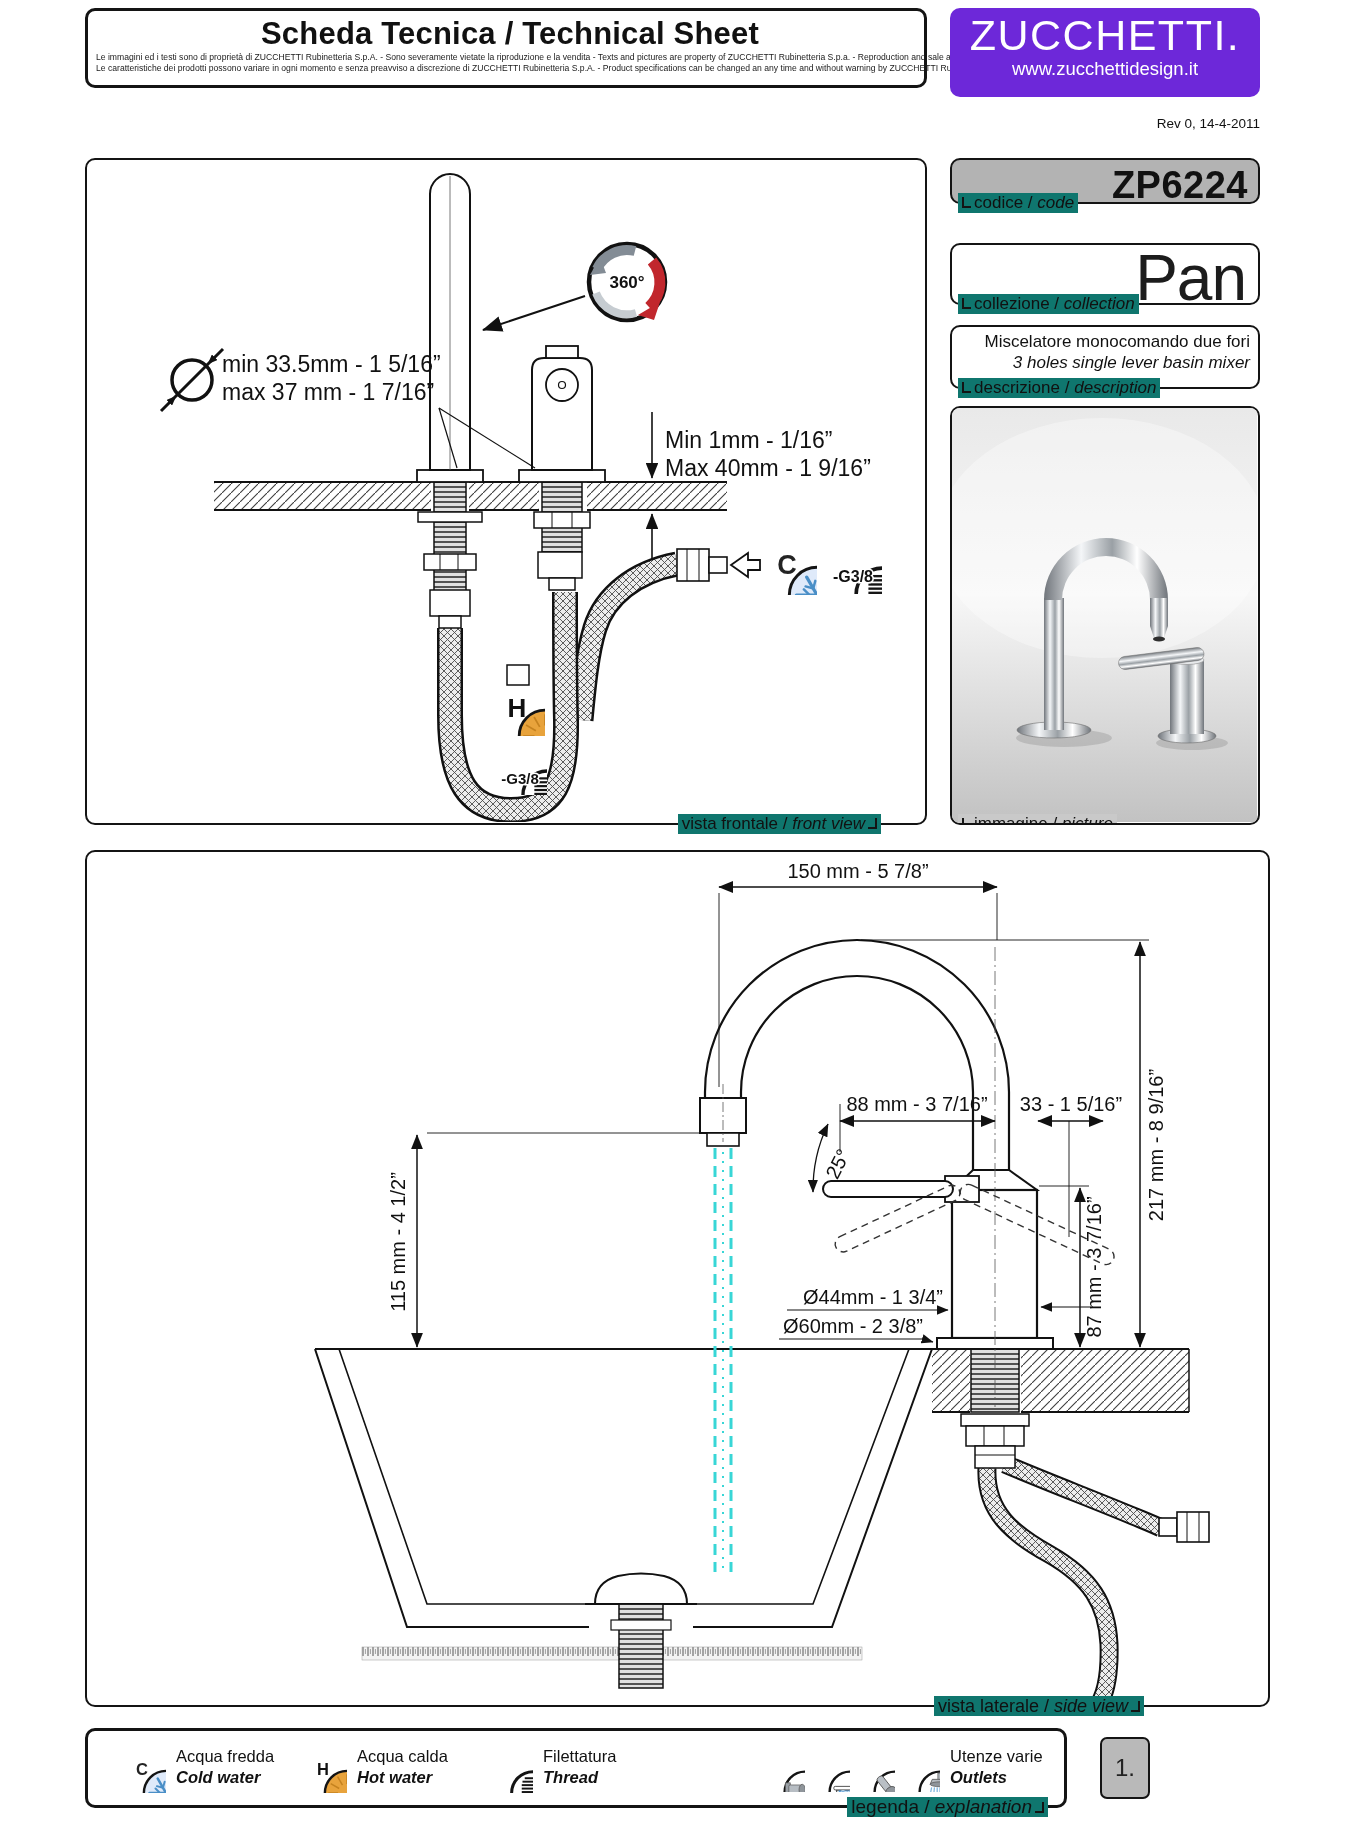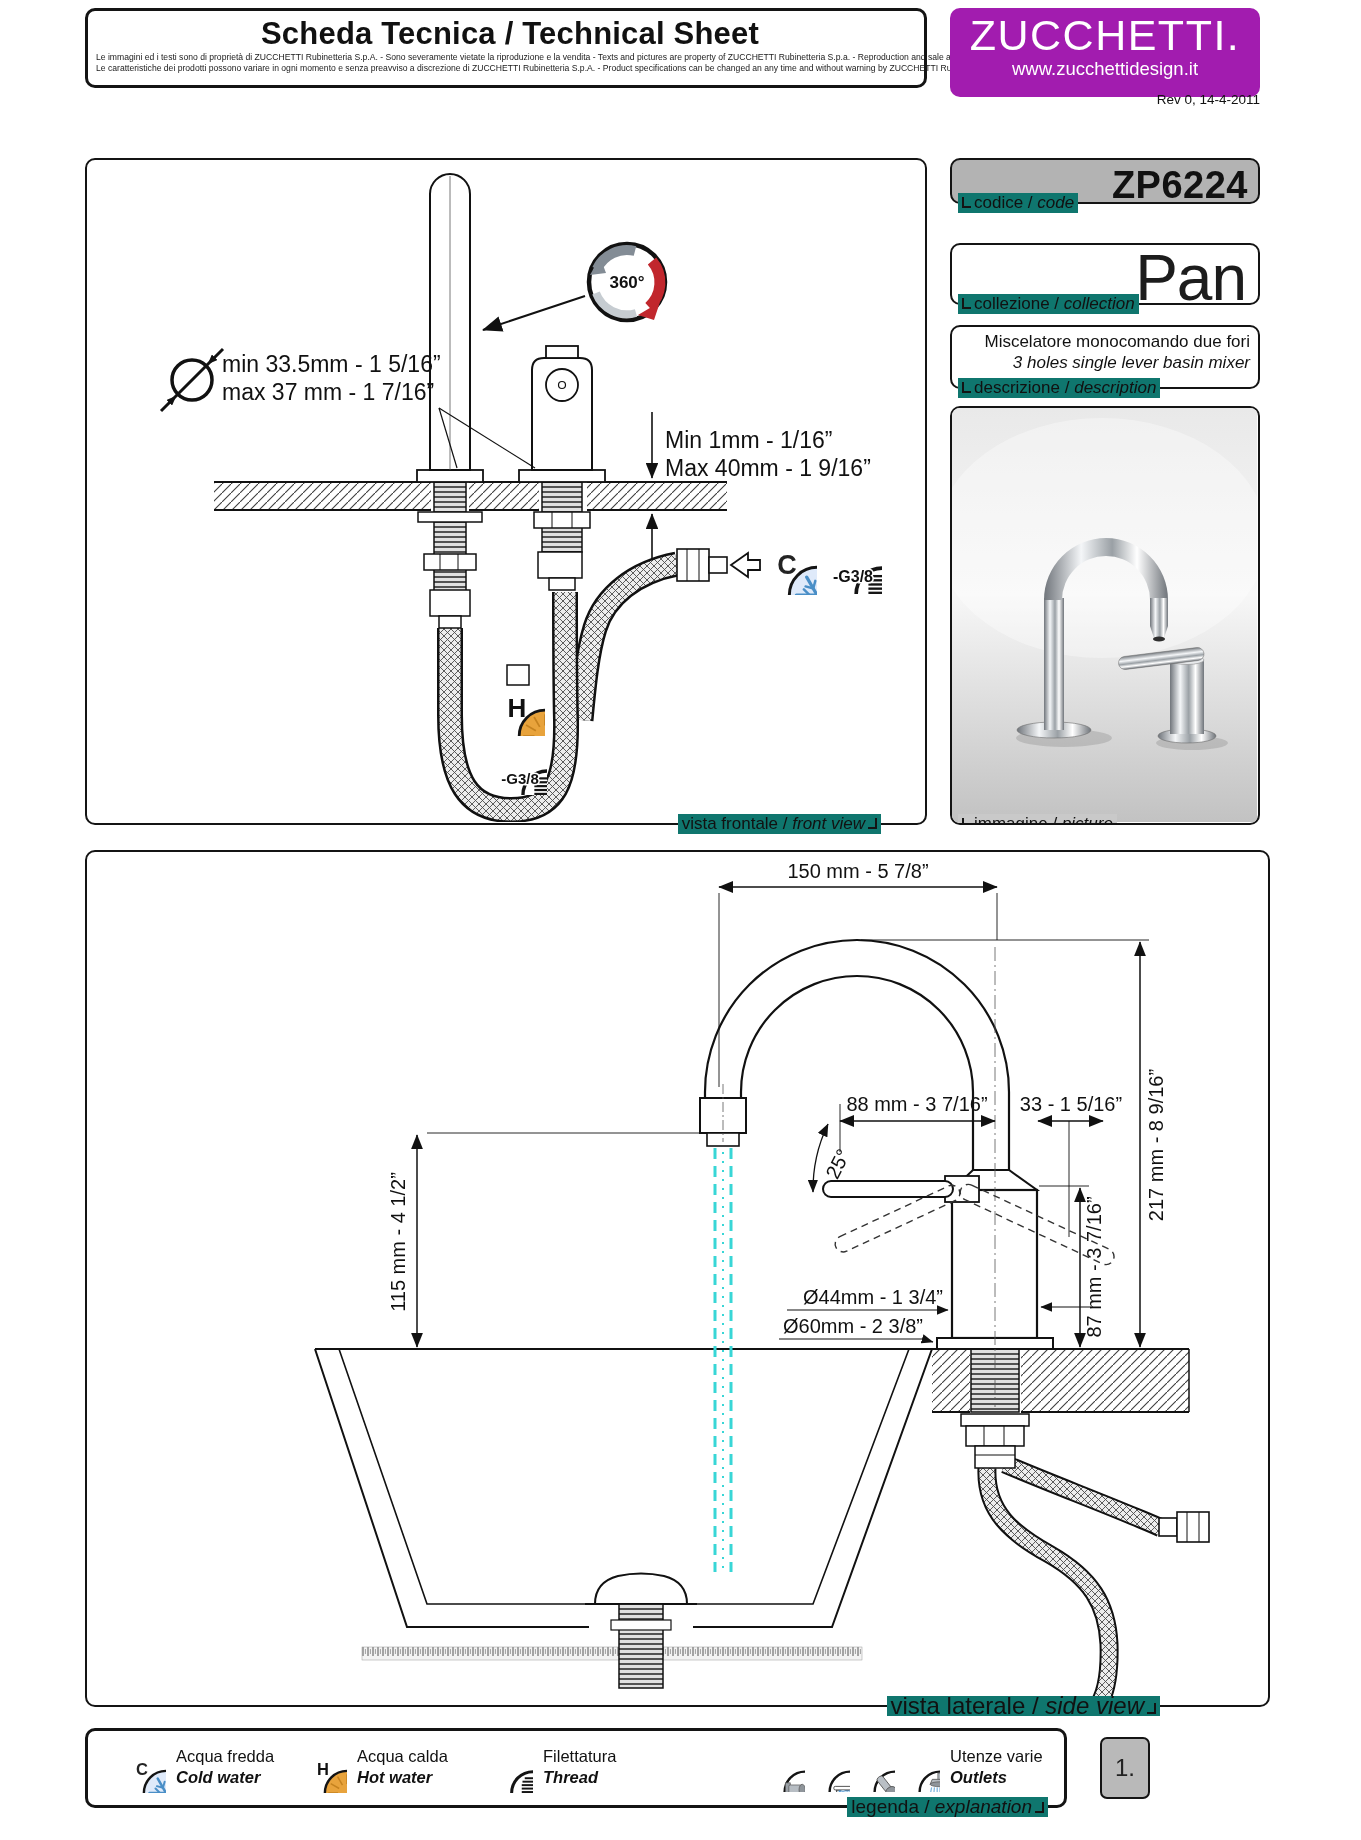--- a/index.html
+++ b/index.html
@@ -3,24 +3,24 @@
 <meta charset="utf-8">
 <style>
   html,body{margin:0;padding:0;background:#fff;}
   #sheet{position:relative;width:1361px;height:1840px;background:#fff;
          font-family:"Liberation Sans",sans-serif;color:#111;overflow:hidden;}
   .box{position:absolute;border:2.5px solid #141414;border-radius:10px;background:#fff;box-sizing:border-box;}
   
   #header-box{left:85px;top:8px;width:842px;height:80px;border-width:3px;text-align:center;padding-left:8px;}
   #page-title{font-size:31px;font-weight:bold;margin-top:5px;letter-spacing:0.2px;}
   .disc{font-size:8.6px;line-height:1.3;color:#1a1a1a;white-space:nowrap;}
-  #logo-box{position:absolute;left:950px;top:8px;width:310px;height:89px;background:#a21caf;border-radius:10px;color:#fff;text-align:center;box-sizing:border-box;}
+  #logo-box{position:absolute;left:950px;top:8px;width:310px;height:89px;background:#6d28d9;border-radius:10px;color:#fff;text-align:center;box-sizing:border-box;}
   #logo-name{font-size:43px;font-weight:300;letter-spacing:1.5px;margin-top:6px;line-height:1.0;}
   #logo-site{font-size:18.5px;font-weight:300;margin-top:1px;}
-  #revision{position:absolute;left:950px;top:92px;width:310px;text-align:right;font-size:13.5px;}
+  #revision{position:absolute;left:950px;top:116px;width:310px;text-align:right;font-size:13.5px;}
   
   .cap{position:absolute;bottom:-11px;background:#0f766e;padding:0 4px;font-size:17px;white-space:nowrap;line-height:20px;}
   .cap .sp{white-space:pre;}
   .cap::before{content:"";display:inline-block;width:7px;height:9px;border-left:2.5px solid #141414;border-bottom:2.5px solid #141414;margin-right:3px;}
   .cap-r::after{content:"";display:inline-block;width:7px;height:9px;border-right:2.5px solid #141414;border-bottom:2.5px solid #141414;margin-left:3px;}
   .cap-r::before{border:none;width:0;margin:0;}
   
   #code-box{left:950px;top:158px;width:310px;height:46px;background:#b3b3b3;}
   #code-value{position:absolute;right:10px;top:4px;font-size:38px;font-weight:bold;letter-spacing:0.5px;}
   #collection-box{left:950px;top:243px;width:310px;height:62px;}
@@ -489,21 +489,21 @@
       <g>
         <text class="dt" x="856" y="452" text-anchor="end" font-size="19">Ø44mm - 1 3/4”</text>
         <line x1="700" y1="458" x2="861" y2="458" stroke="#111" stroke-width="1.2" marker-end="url(#sA)"></line>
         <line x1="1004" y1="455" x2="954" y2="455" stroke="#111" stroke-width="1.2" marker-end="url(#sA)"></line>
       </g>
       <g>
         <text class="dt" x="836" y="481" text-anchor="end" font-size="19">Ø60mm - 2 3/8”</text>
         <path d="M692,487 L836,487 L846,490" fill="none" stroke="#111" stroke-width="1.2" marker-end="url(#sA)"></path>
       </g>
     </svg>
-    <span class="cap cap-r" style="right:108px;font-size:24px;"><span>vista laterale</span><span class="sp"> / </span><i>side view</i></span>
+    <span class="cap cap-r" style="right:124px;font-size:18px;"><span>vista laterale</span><span class="sp"> / </span><i>side view</i></span>
   </div>
 
   <div class="box" id="legend-box">
     <svg class="lg-ic" style="left:30px" width="48" height="48" viewBox="-32 -32 64 64">
       <use href="#sym-cold"></use>
         <text x="0" y="8" text-anchor="middle" font-size="22" font-weight="bold" fill="#33536b" opacity="0.92">C</text>
     </svg>
     <div class="lg-txt" style="left:88px">
       <div>Acqua fredda</div>
         <div class="en">Cold water</div>

